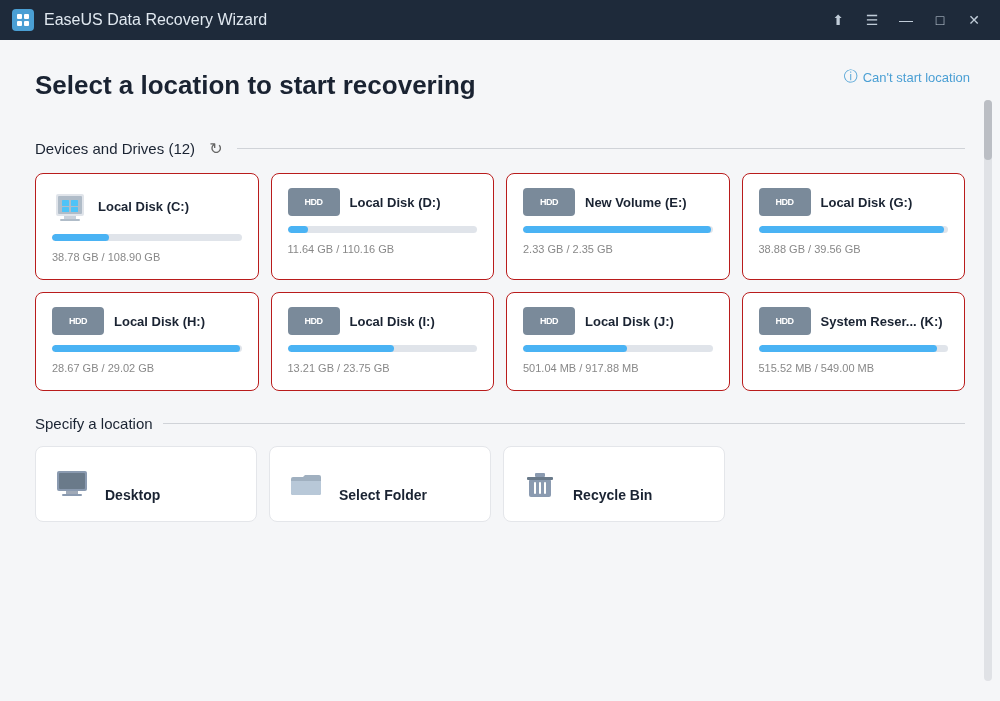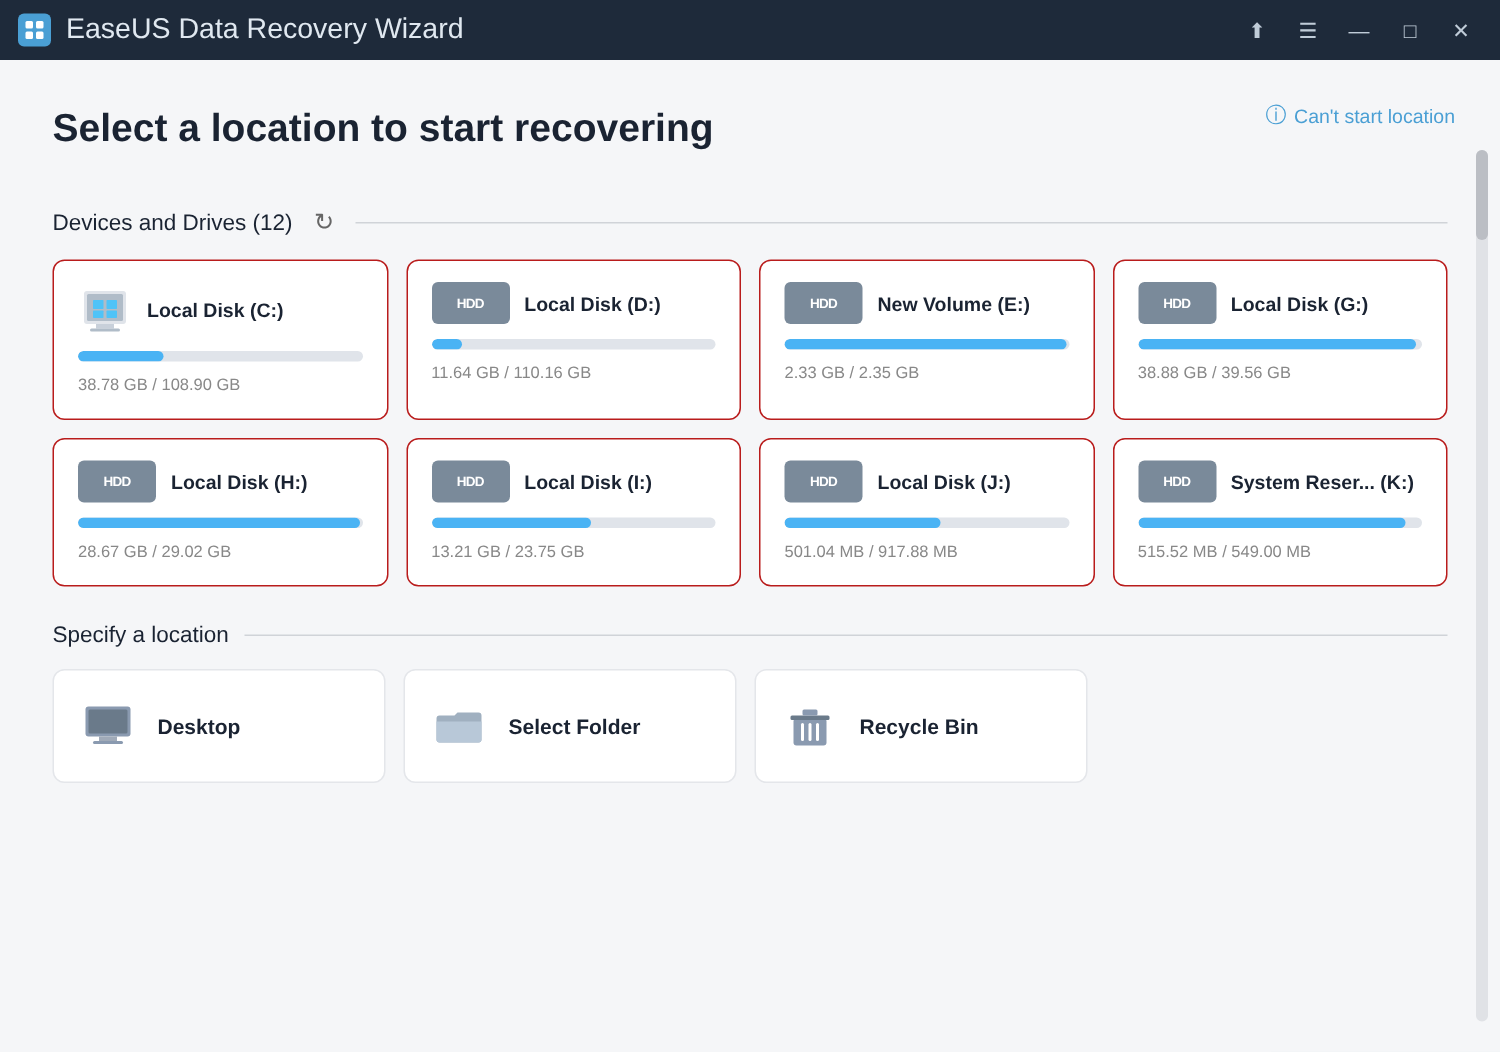--- a/index.html
+++ b/index.html
@@ -27,21 +27,21 @@
       border-radius: 4px;
       display: flex;
       align-items: center;
       justify-content: center;
       margin-right: 10px;
       flex-shrink: 0;
     }
     .titlebar-logo svg { width: 14px; height: 14px; }
     .titlebar-title {
       color: #e0e8f0;
-      font-size: 19px;
+      font-size: 16px;
       flex: 1;
     }
     .titlebar-controls {
       display: flex;
       gap: 6px;
     }
     .titlebar-btn {
       width: 28px;
       height: 24px;
       border: none;
@@ -210,21 +210,21 @@
       max-width: 690px;
     }
 
     .location-card {
       background: white;
       border-radius: 8px;
       padding: 18px 17px;
       cursor: pointer;
       border: 1px solid #e4e6ea;
       display: flex;
-      align-items: center;
+      align-items: flex-end;
       gap: 14px;
       transition: box-shadow 0.15s;
     }
     .location-label {
       font-size: 14px;
       font-weight: 600;
       color: #1a2332;
     }
     .location-icon {
       width: 38px;

